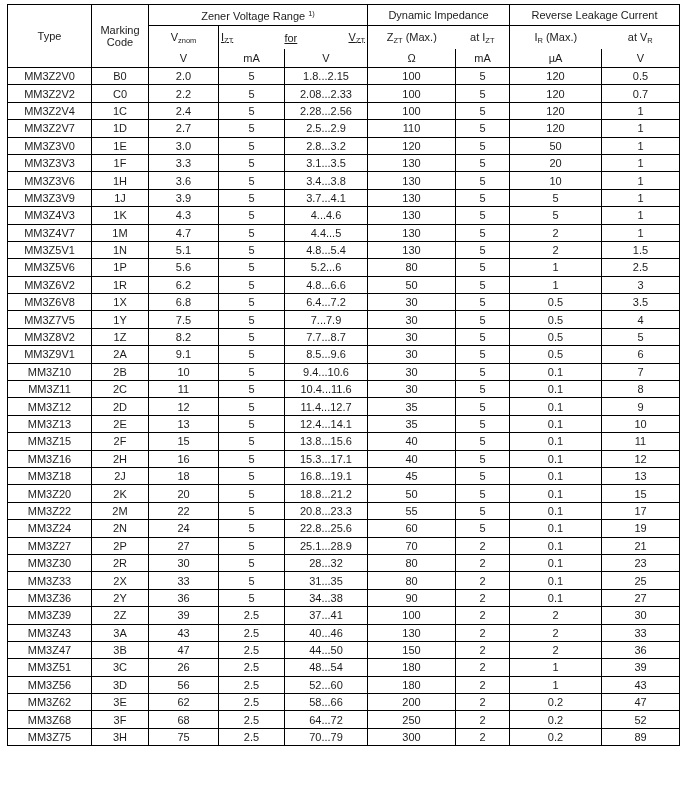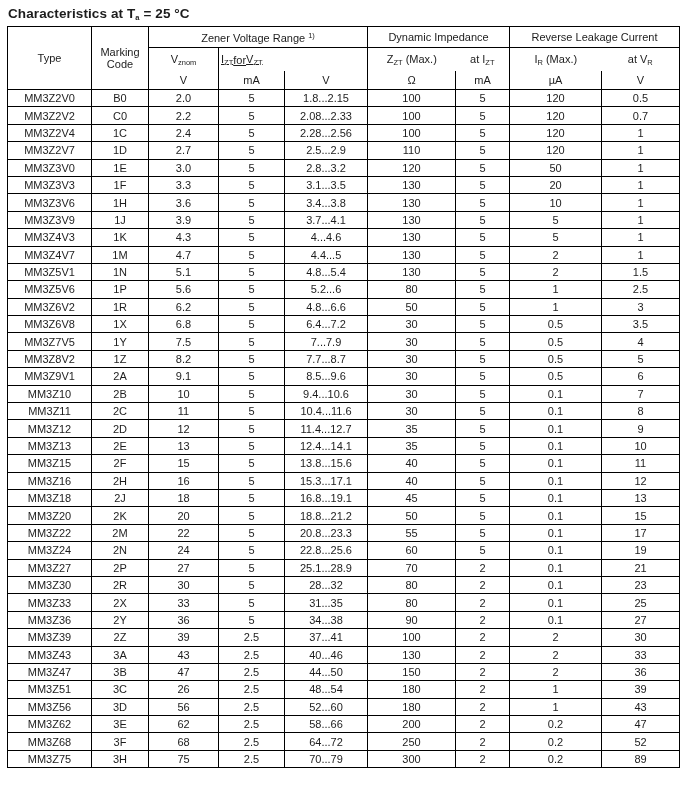--- a/index.html
+++ b/index.html
@@ -38,32 +38,31 @@
   thead tr.r2 td { height: 23px; margin-top: 36px; }
   thead tr.r3 td { height: 18px; }
   tbody td { height: 16.4px; }
   td.l { text-align: left; padding-left: 5px; }
   .nb { border-bottom: none !important; }
   .nt { border-top: none !important; }
   .nr { border-right: none !important; }
   .nl { border-left: none !important; }
   .sb { font-size: 7.5px; vertical-align: -2px; }
   .sp { font-size: 7.5px; vertical-align: 4px; }
-  .forcell { display: flex; justify-content: flex-start; align-items: center; text-decoration: underline; }
+  .forcell { display: flex; justify-content: space-between; align-items: center; text-decoration: underline; }
   .footnote {
     margin: 4px 0 0 20px;
     font-size: 11px;
   }
 </style>
 </head>
 <body>
 
 <div class="page">
 
-  <div class="title"><span>Characteristics at T</span><span class="sb">a</span><span> = 25 </span><span>°C</span></div>
 
   <table class="chars">
     <colgroup>
       <col style="width:84px">
         <col style="width:57px">
         <col style="width:70px">
       <col style="width:66px">
         <col style="width:83px">
         <col style="width:88px">
       <col style="width:54px">

